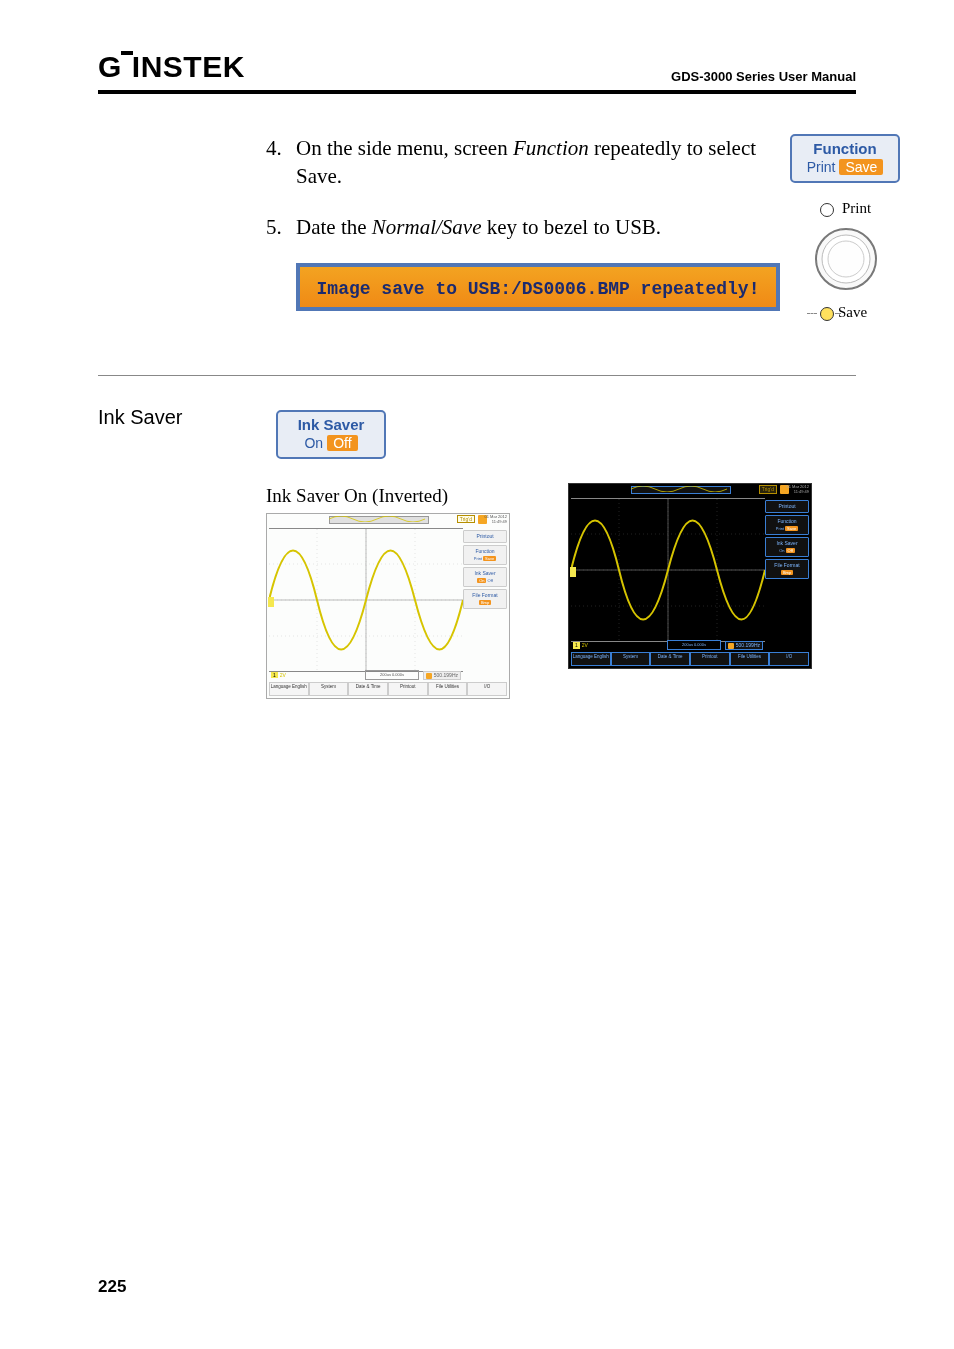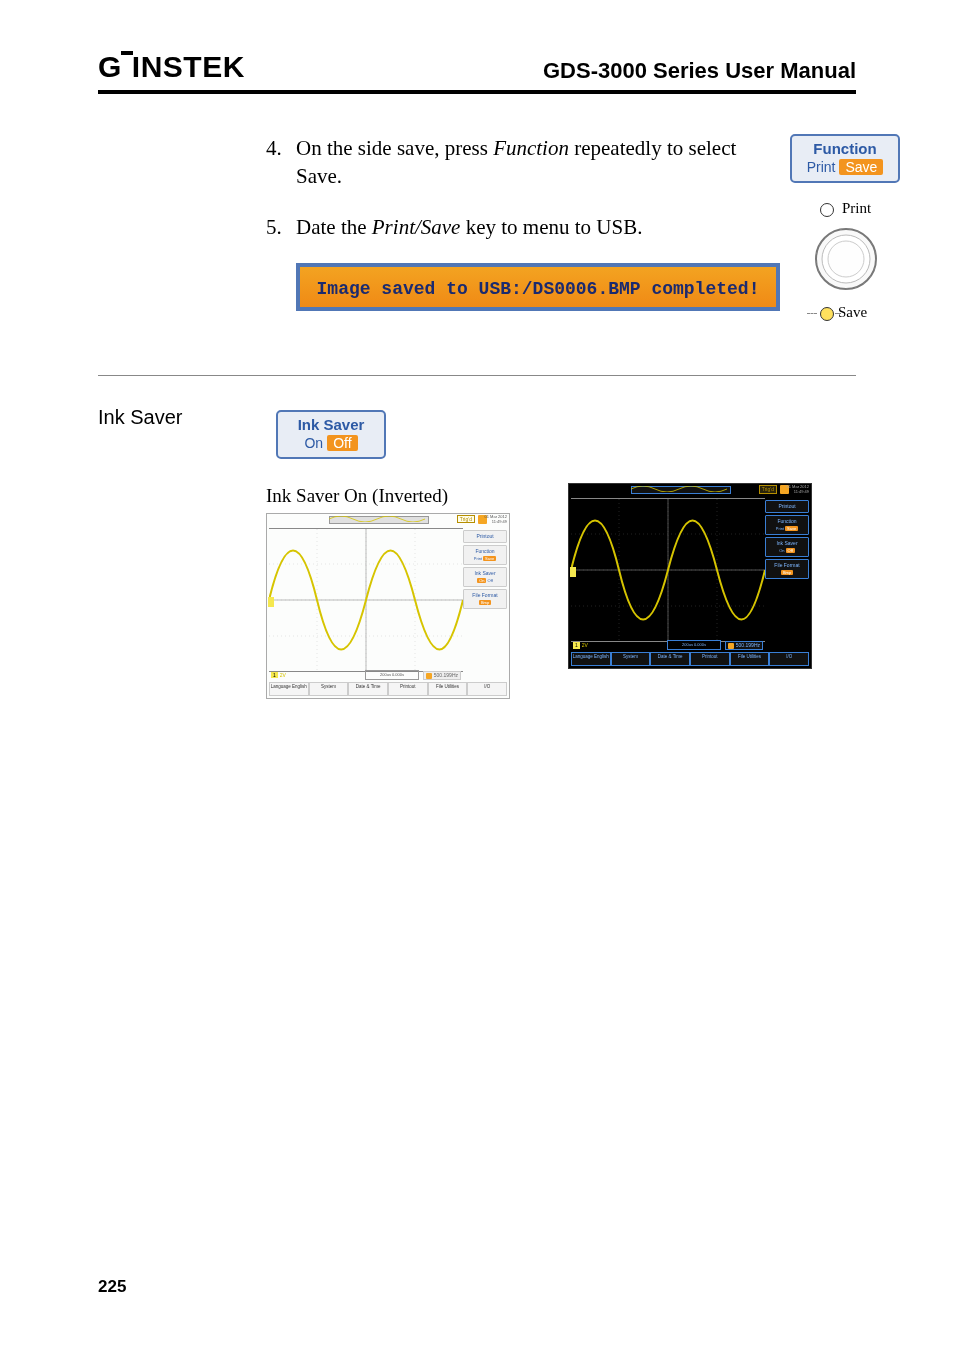--- a/index.html
+++ b/index.html
@@ -38,21 +38,21 @@
   .logo-bridge {
     display: inline-block;
     width: 12px;
     height: 4px;
     background: #000;
     transform: translateY(-14px);
     margin: 0 -1px;
   }
   .logo-text2 { }
   .manual-title {
-    font-size: 22px;
+    font-size: 13px;
     font-weight: bold;
     font-family: Arial, sans-serif;
   }
   .content-row {
     display: flex;
     align-items: flex-start;
     margin-top: 0;
   }
   .left-col {
     width: 168px;
@@ -390,34 +390,34 @@
     <div class="manual-title">GDS-3000 Series User Manual</div>
   </div>
 
   <div class="content-row">
     <div class="left-col"></div>
     <div class="mid-col">
       <ol class="steps">
         <li>
           <span class="num">4.</span>
           <span class="txt">
-            <span>On the side save, press </span><span class="italic">Function</span><span> repeatedly to select Save.</span>
+            <span>On the side menu, screen </span><span class="italic">Function</span><span> repeatedly to select Save.</span>
           </span>
         </li>
       </ol>
       <ol class="steps">
         <li>
           <span class="num">5.</span>
           <span class="txt">
-            <span>Date the </span><span class="italic">Print/Save</span><span> key to menu to USB.</span>
+            <span>Date the </span><span class="italic">Normal/Save</span><span> key to bezel to USB.</span>
           </span>
         </li>
       </ol>
       <div class="msg-bar">
-        <span>Image saved to USB:/DS0006.BMP completed!</span>
+        <span>Image save to USB:/DS0006.BMP repeatedly!</span>
       </div>
     </div>
     <div class="right-col">
       <div class="soft-button">
         <span class="title">Function</span>
         <div class="opts">
           <span class="opt">Print</span>
           <span class="opt active">Save</span>
         </div>
       </div>

